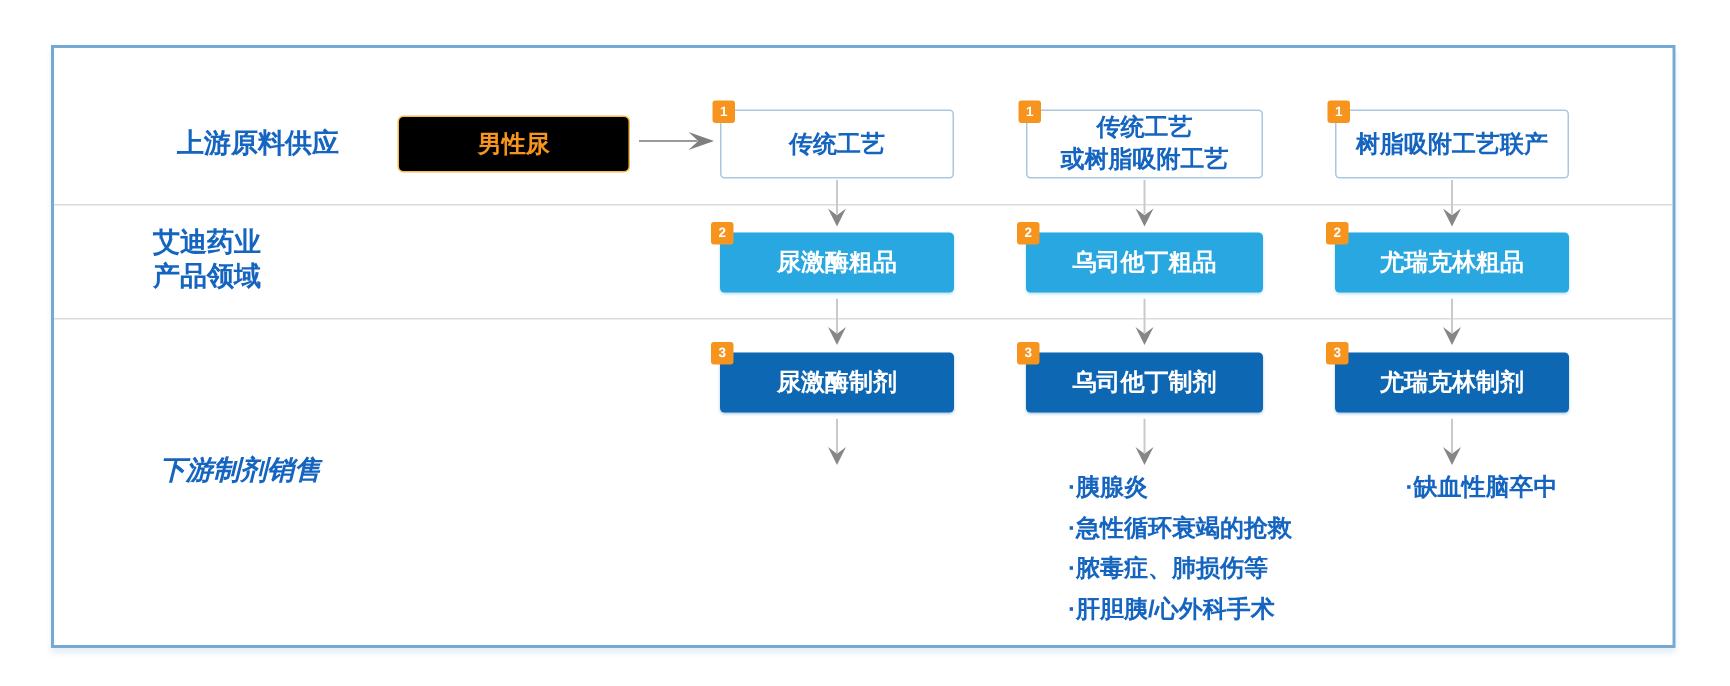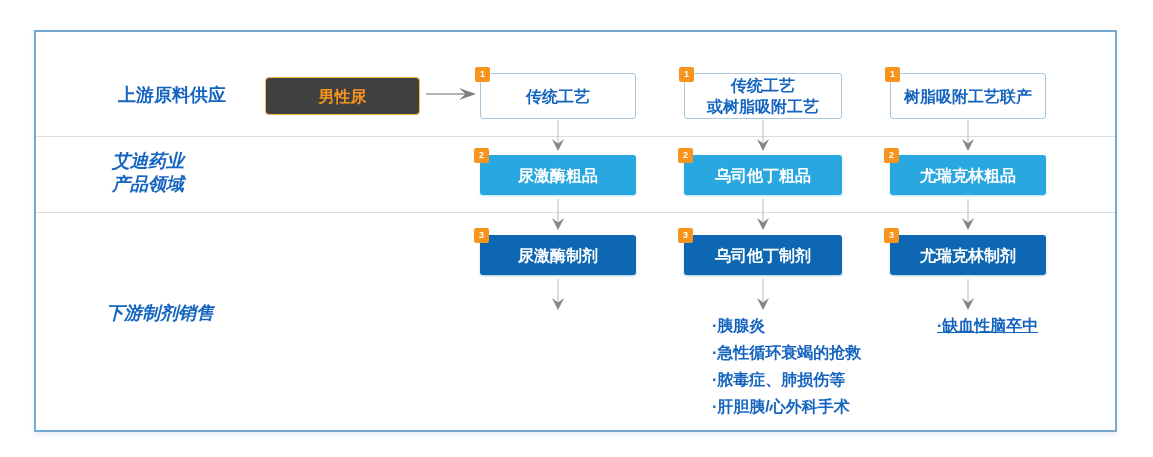--- a/index.html
+++ b/index.html
@@ -12,30 +12,30 @@
     position: absolute; left: 34px; top: 30px; width: 1083px; height: 402px;
     background: #ffffff; border: 2px solid #74a9d3;
     box-shadow: 0 3px 4px rgba(120,160,195,0.18);
   }
   .divider { position: absolute; left: 0; width: 100%; height: 1px; background: #dcdcdc; }
   .divider-1 { top: 104px; }
   .divider-2 { top: 180px; }
 
   .row-label { position: absolute; color: #1565c0; font-weight: bold; font-size: 18px; line-height: 23px; }
   .lbl-upstream { left: 82px; top: 52px; }
-  .lbl-company { left: 76px; top: 118px; font-style: italic; }
+  .lbl-company { left: 66px; top: 118px; }
   .lbl-downstream { left: 70px; top: 270px; font-style: italic; }
 
   .box {
     position: absolute; display: flex; align-items: center; justify-content: center;
     font-weight: bold; font-size: 16px; text-align: center; border-radius: 3px;
     line-height: 21px; white-space: pre-line;
   }
   .source-box { left: 229px; top: 45px; width: 155px; height: 38px;
-    border: 1px solid #f2bc4b; color: #f7941e; background: #404040; border-radius: 4px; align-items: center; }
+    border: 1px solid #f2bc4b; color: #f7941e; background: #000000; border-radius: 4px; align-items: center; }
 
   .outline { background: #ffffff; border: 1px solid #a9c8de; color: #1565c0; }
   .light   { background: #29a7e0; color: #ffffff; box-shadow: 0 1px 2px rgba(41,167,224,0.35); }
   .dark    { background: #0e67b2; color: #ffffff; box-shadow: 0 1px 2px rgba(14,103,178,0.35); }
 
   .r1 { top: 41px; height: 46px; }
   .r2 { top: 123px; height: 40px; }
   .r3 { top: 203px; height: 40px; }
   .c1 { left: 444px; width: 156px; }
   .c2 { left: 648px; width: 158px; }
@@ -54,21 +54,21 @@
   .ad-3 { top: 247px; }
   .ax-1 { left: 514px; }
   .ax-2 { left: 719px; }
   .ax-3 { left: 924px; }
   .arrow-right { position: absolute; left: 389px; top: 54px; width: 52px; height: 16px; }
 
   .indications { position: absolute; top: 283px; color: #1565c0; font-weight: bold; font-size: 16px; }
   .indications div { line-height: 22px; margin-bottom: 5px; text-align: left; }
   .ind-1 { left: 473px; }
   .ind-2 { left: 676px; }
-  .ind-3 { left: 901px; text-decoration: underline; }
+  .ind-3 { left: 901px; }
 </style>
 </head>
 <body>
 
 <div class="panel">
   <div class="divider divider-1"></div>
   <div class="divider divider-2"></div>
 
   <div class="row-label lbl-upstream">上游原料供应</div>
   <div class="row-label lbl-company">

